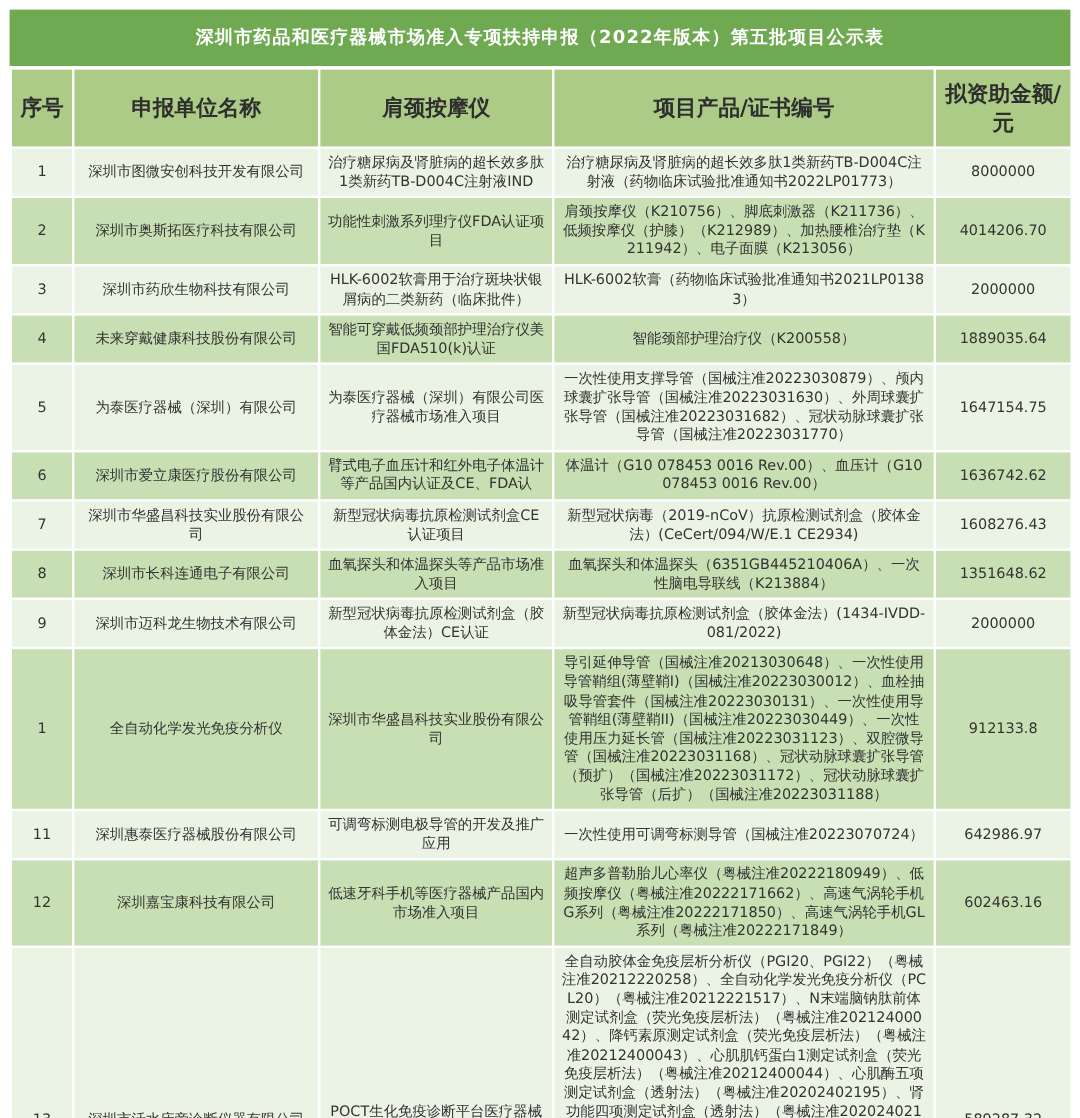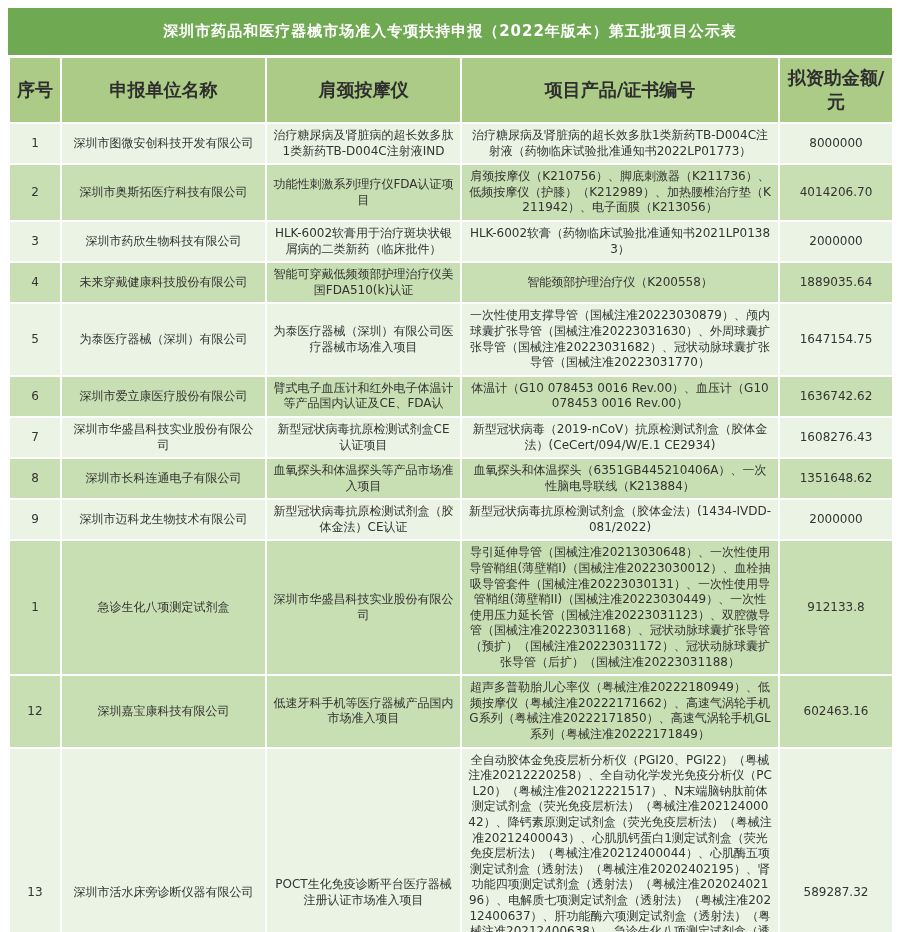--- a/index.html
+++ b/index.html
@@ -139,24 +139,31 @@
         </tr>
         <tr class="row-light">
           <td>9</td>
           <td>深圳市迈科龙生物技术有限公司</td>
           <td>新型冠状病毒抗原检测试剂盒（胶体金法）CE认证</td>
           <td>新型冠状病毒抗原检测试剂盒（胶体金法）(1434-IVDD-081/2022)</td>
           <td>2000000</td>
         </tr>
         <tr class="row-dark">
           <td>1</td>
-          <td>急诊生化八项测定试剂盒</td>
+          <td>全自动化学发光免疫分析仪</td>
           <td>深圳市华盛昌科技实业股份有限公司</td>
           <td>导引延伸导管（国械注准20213030648）、一次性使用导管鞘组(薄壁鞘I)（国械注准20223030012）、血栓抽吸导管套件（国械注准20223030131）、一次性使用导管鞘组(薄壁鞘II)（国械注准20223030449）、一次性使用压力延长管（国械注准20223031123）、双腔微导管（国械注准20223031168）、冠状动脉球囊扩张导管（预扩）（国械注准20223031172）、冠状动脉球囊扩张导管（后扩）（国械注准20223031188）</td>
           <td>912133.8</td>
+        </tr>
+        <tr class="row-light">
+          <td>11</td>
+          <td>深圳惠泰医疗器械股份有限公司</td>
+          <td>可调弯标测电极导管的开发及推广应用</td>
+          <td>一次性使用可调弯标测导管（国械注准20223070724）</td>
+          <td>642986.97</td>
         </tr>
         <tr class="row-dark">
           <td>12</td>
           <td>深圳嘉宝康科技有限公司</td>
           <td>低速牙科手机等医疗器械产品国内市场准入项目</td>
           <td>超声多普勒胎儿心率仪（粤械注准20222180949）、低频按摩仪（粤械注准20222171662）、高速气涡轮手机G系列（粤械注准20222171850）、高速气涡轮手机GL系列（粤械注准20222171849）</td>
           <td>602463.16</td>
         </tr>
         <tr class="row-light">
           <td>13</td>

